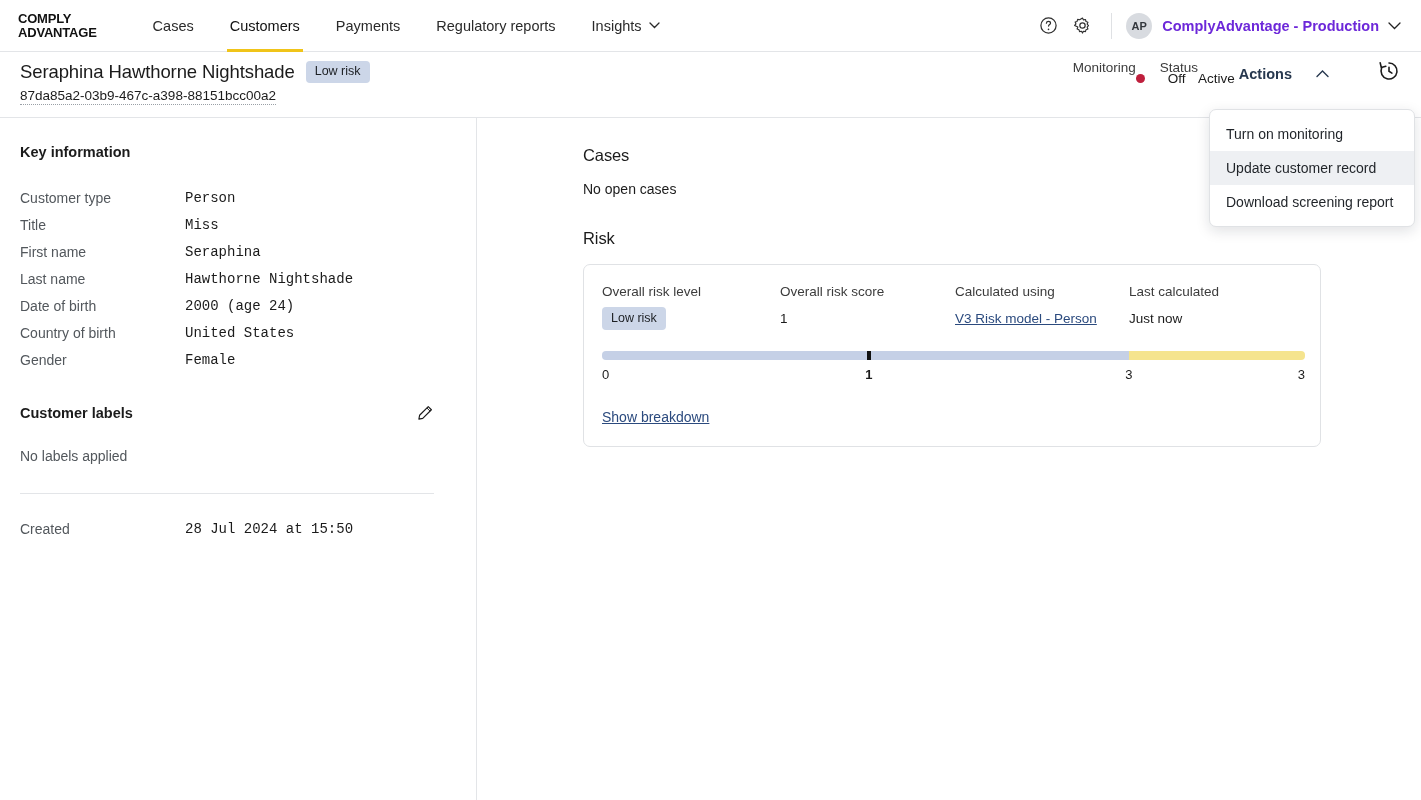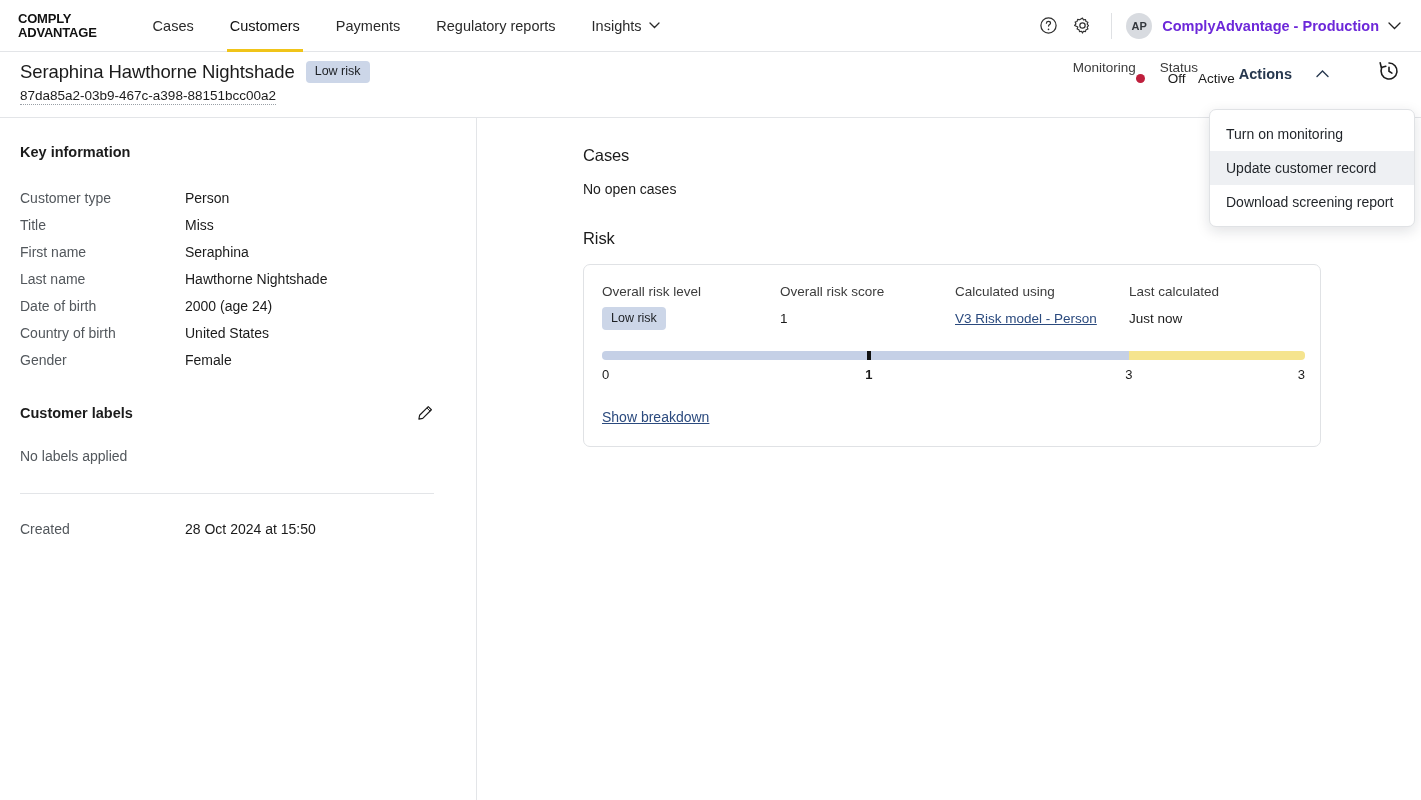--- a/index.html
+++ b/index.html
@@ -183,21 +183,21 @@
     flex: 0 0 477px;
   }
   .section-title {
     font-size: 14.5px;
     font-weight: 700;
     color: #1b1b1b;
     margin-bottom: 30px;
   }
   .kv-row { display: flex; margin-bottom: 11px; font-size: 14px; }
   .kv-key { width: 165px; color: #52575c; flex: 0 0 165px; }
-  .kv-val { color: #1b1b1b; }
+  .kv-val { color: #1b1b1b; font-family: Liberation Mono, monospace; }
 
   .labels-head {
     display: flex; align-items: center;
     margin-top: 36px;
     padding-right: 22px;
   }
   .labels-head .section-title { margin-bottom: 0; }
   .edit-pencil { margin-left: auto; cursor: pointer; color: #1b1b1b; display: flex; }
   .nolabels { font-size: 14px; color: #52575c; margin-top: 26px; }
 
@@ -431,21 +431,21 @@
           <path d="M12.1 4.4l3.5 3.5" stroke="#1b1b1b" stroke-width="1.1" fill="none"></path>
         </svg>
       </div>
     </div>
     <div class="nolabels">No labels applied</div>
 
     <div class="hr"></div>
 
     <div class="created-row">
       <div class="kv-key">Created</div>
-      <div class="kv-val">28 Oct 2024 at 15:50</div>
+      <div class="kv-val">28 Jul 2024 at 15:50</div>
     </div>
   </div>
 
   <div class="mainpanel">
     <div class="main-h">Cases</div>
     <div class="sub-text">No open cases</div>
 
     <div class="main-h risk-h">Risk</div>
 
     <div class="risk-card">

